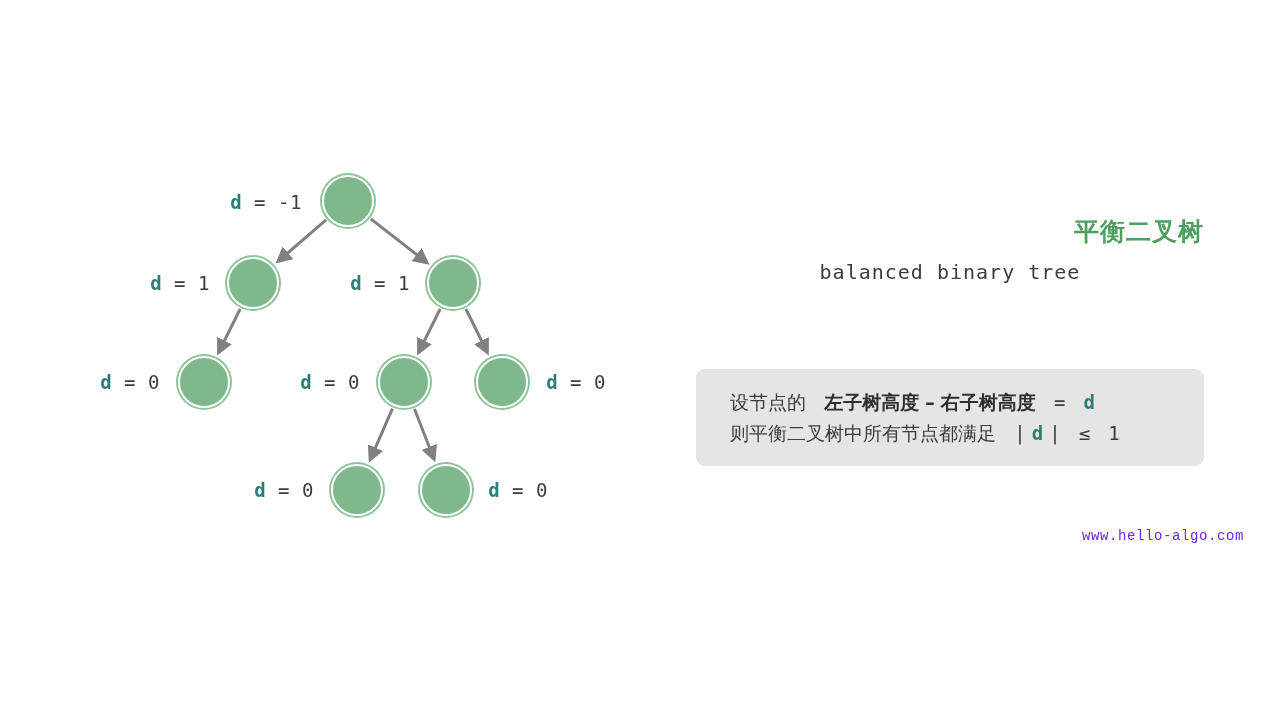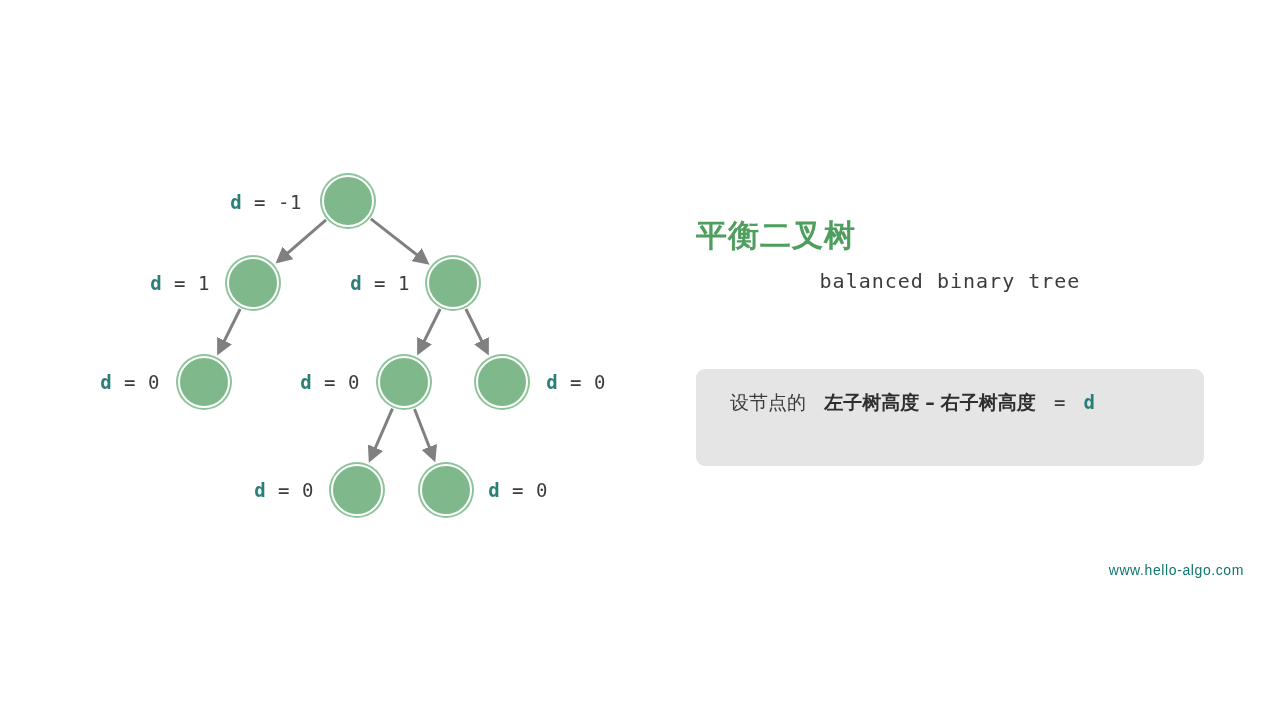--- a/index.html
+++ b/index.html
@@ -62,23 +62,23 @@
   }
 
   
   .panel {
     position: absolute;
     left: 696px;
     top: 215px;
     width: 508px;
   }
   .panel-title {
-    text-align: left;
+    text-align: right;
     font-family: "DejaVu Sans", sans-serif;
-    font-size: 31px;
+    font-size: 25px;
     font-weight: bold;
     color: #4e9e5d;
     letter-spacing: 1px;
     margin: 0;
   }
   .panel-subtitle {
     text-align: center;
     font-family: "DejaVu Sans Mono", monospace;
     font-size: 20px;
     color: #3c3c3c;
@@ -102,24 +102,24 @@
     line-height: 31px;
     white-space: nowrap;
   }
   .info-line .strong { font-weight: bold; color: #2f2f2f; }
   .info-line .var { color: #2a7f78; font-weight: bold; }
   .info-line .mono { font-family: "DejaVu Sans Mono", monospace; }
 
   .watermark {
     position: absolute;
     right: 36px;
-    bottom: 6px;
-    font-family: Liberation Sans, sans-serif;
+    bottom: 40px;
+    font-family: Liberation Mono, monospace;
     font-size: 14px;
-    color: #0f766e;
+    color: #6d28d9;
     letter-spacing: 0.6px;
   }
 </style>
 </head>
 <body>
 
 <div id="canvas">
 
   <div class="tree-layer">
     <svg class="edges-svg" viewBox="0 0 680 720">
@@ -170,16 +170,27 @@
       <span>设节点的</span>
       <span>&nbsp;</span>
       <span class="strong">左子树高度</span>
       <span class="strong">–</span>
       <span class="strong">右子树高度</span>
       <span>&nbsp;</span>
       <span class="mono">=</span>
       <span>&nbsp;</span>
       <span class="var mono">d</span>
     </div>
+    <div class="info-line">
+      <span>则平衡二叉树中所有节点都满足</span>
+      <span>&nbsp;</span>
+      <span class="mono">|</span>
+      <span class="var mono">d</span>
+      <span class="mono">|</span>
+      <span>&nbsp;</span>
+      <span class="mono">≤</span>
+      <span>&nbsp;</span>
+      <span class="mono">1</span>
+    </div>
   </div>
 
   <div class="watermark">www.hello-algo.com</div>
 </div>
 
 </body></html>

